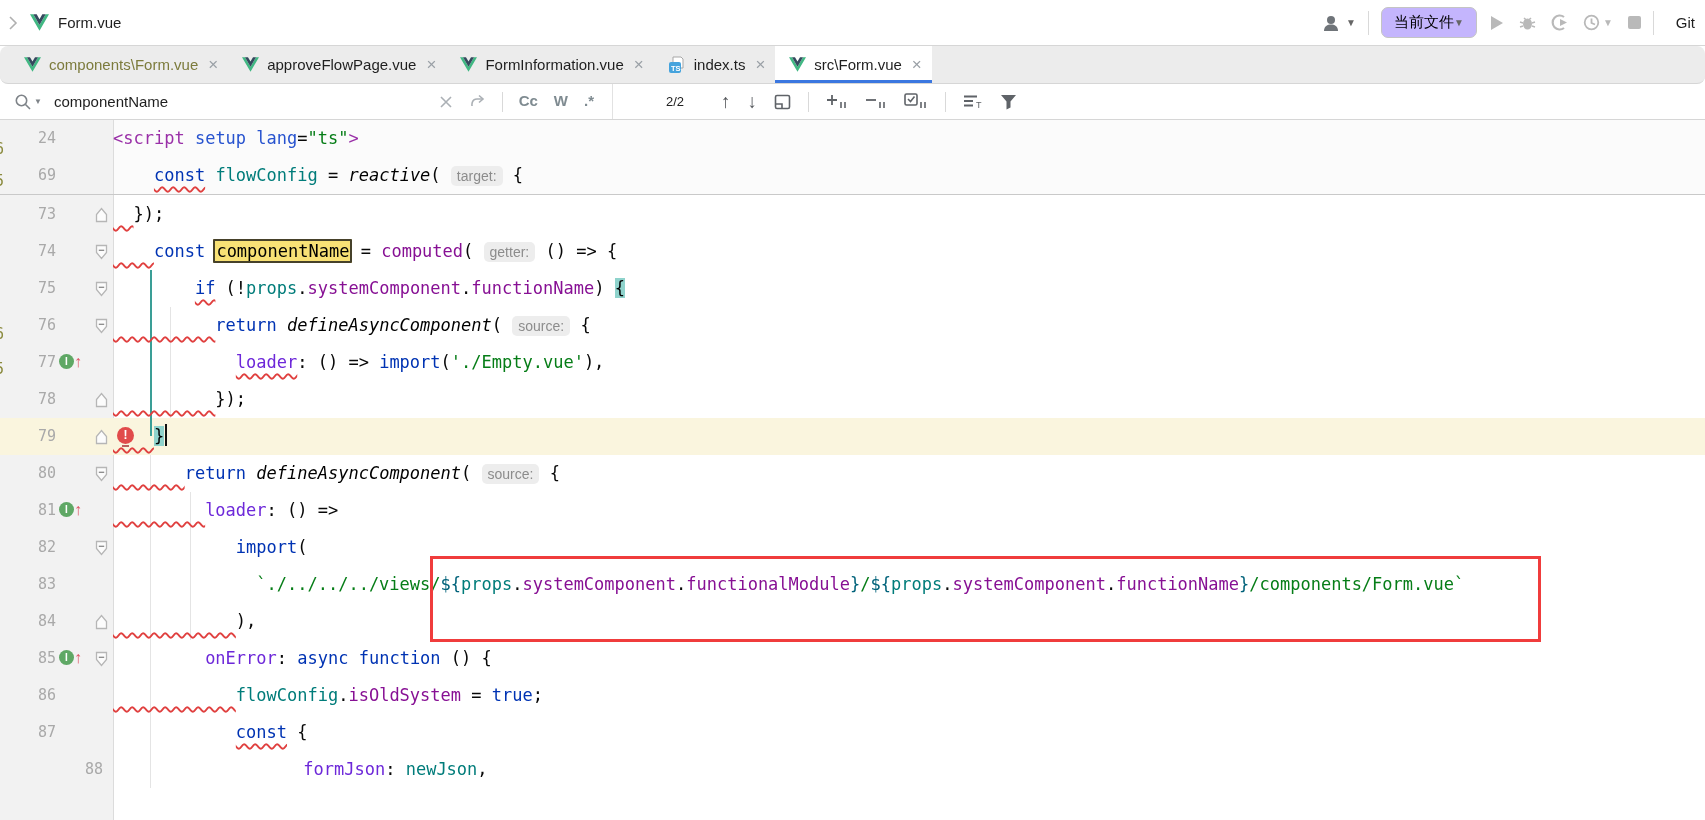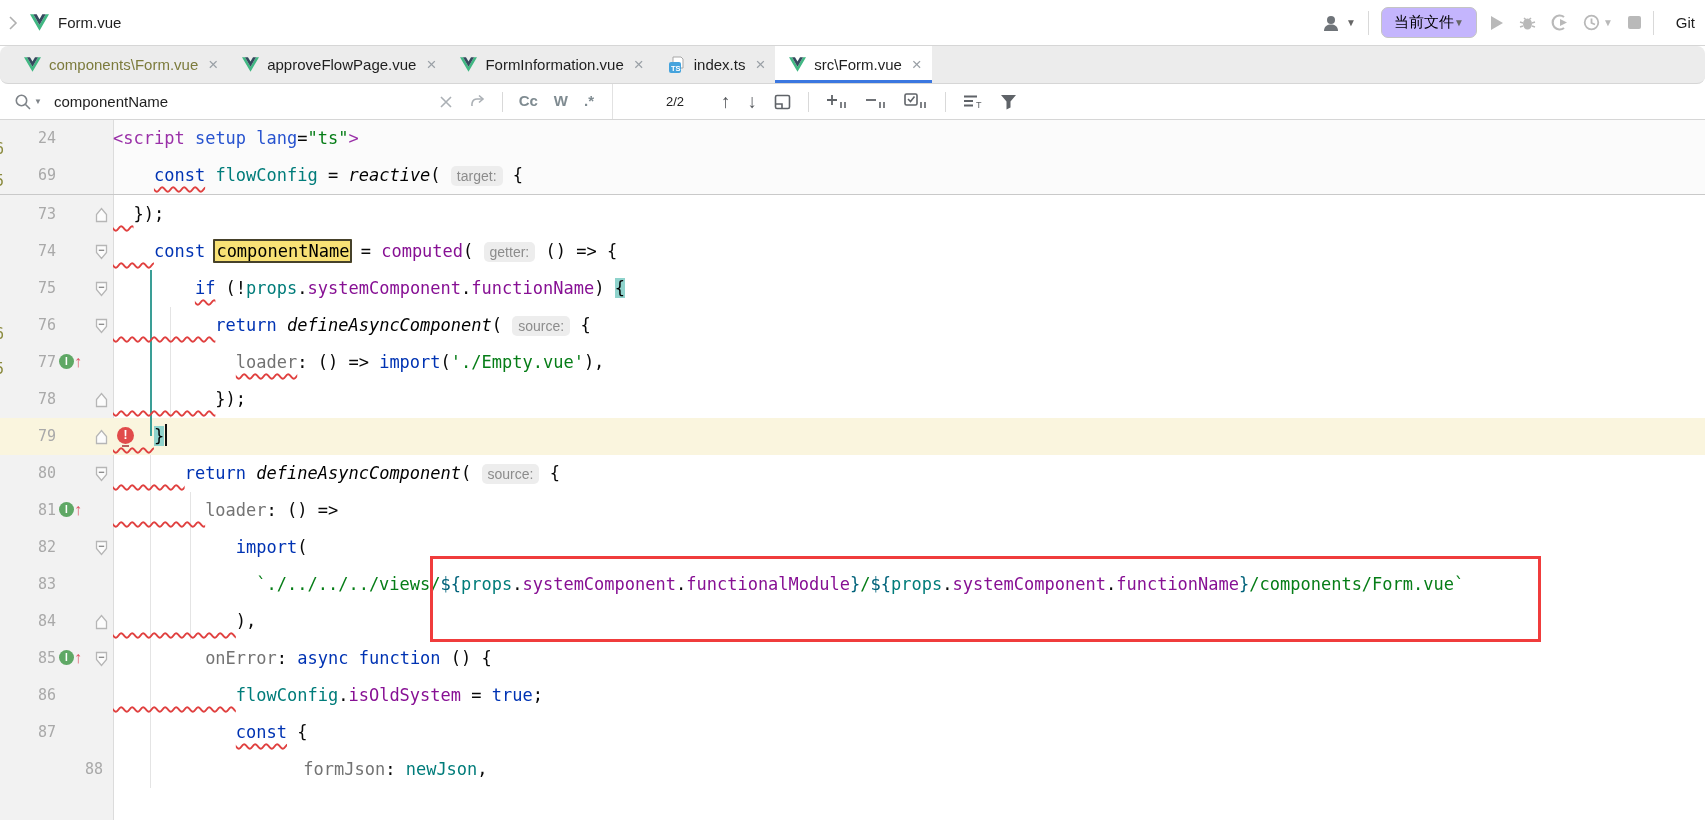--- a/index.html
+++ b/index.html
@@ -37,21 +37,21 @@
   .sticky .gutter-part{position:absolute;left:0;top:0;bottom:0;width:113px;background:#F2F2F2;border-right:1px solid #DCDCDC;}
   .row{position:absolute;left:0;right:0;height:37px;display:flex;}
   .g{width:113px;flex:none;position:relative;}
   .num{position:absolute;left:0;top:0;width:56px;text-align:right;font:15px "DejaVu Sans Mono",monospace;color:#A9A9A9;line-height:37px;}
   .code{flex:1;font:17px "DejaVu Sans Mono",monospace;line-height:37px;white-space:pre;position:relative;}
   .cur-line{position:absolute;left:0;right:0;height:37px;background:#FAF5DE;z-index:1;}
   .row,.sticky{z-index:2;}
   
   .kw{color:#0033B3;} .str{color:#067D17;} .tag{color:#9A30A8;} .attr{color:#2753CF;}
   .var{color:#007C7A;} .prop{color:#871094;} .fn{color:#000;font-style:italic;}
-  .key{color:#737373;} .pln{color:#080808;} .tpl{color:#00627A;} .ws{color:#080808;}
+  .key{color:#6d28d9;} .pln{color:#080808;} .tpl{color:#00627A;} .ws{color:#080808;}
   .sq{text-decoration-line:underline;text-decoration-style:wavy;text-decoration-color:#E0403F;text-decoration-thickness:1.5px;text-underline-offset:5px;text-decoration-skip-ink:none;}
   .hint{background:#EDEDED;color:#8C8C8C;border-radius:5px;padding:2px 6px;font-family:"Liberation Sans",sans-serif;font-size:14px;}
   .match{background:#F8E175;border:2px solid #46412A;border-radius:1px;padding:0 1px;margin:0 -2px;color:#000;}
   .bracehl{background:#8FD3CC;color:#000;}
   .caret{display:inline-block;width:2px;height:22px;background:#111;vertical-align:-4px;margin-left:1px;}
   .bulb{position:absolute;left:4px;top:9px;width:17px;height:17px;border-radius:50%;background:#E14B4B;color:#fff;font:bold 12px "Liberation Sans",sans-serif;text-align:center;line-height:17px;}
   .bulb::after{content:"";position:absolute;left:5px;bottom:-3px;width:7px;height:2px;background:#B8605F;}
   .impl{position:absolute;left:59px;top:10px;display:flex;align-items:center;}
   .impl .ball{width:15px;height:15px;border-radius:50%;background:#5FA865;color:#fff;font:bold 10px "Liberation Sans",sans-serif;text-align:center;line-height:15px;}
   .impl .uar{color:#DD5666;font-size:16px;font-weight:bold;margin-left:0px;line-height:15px;}

